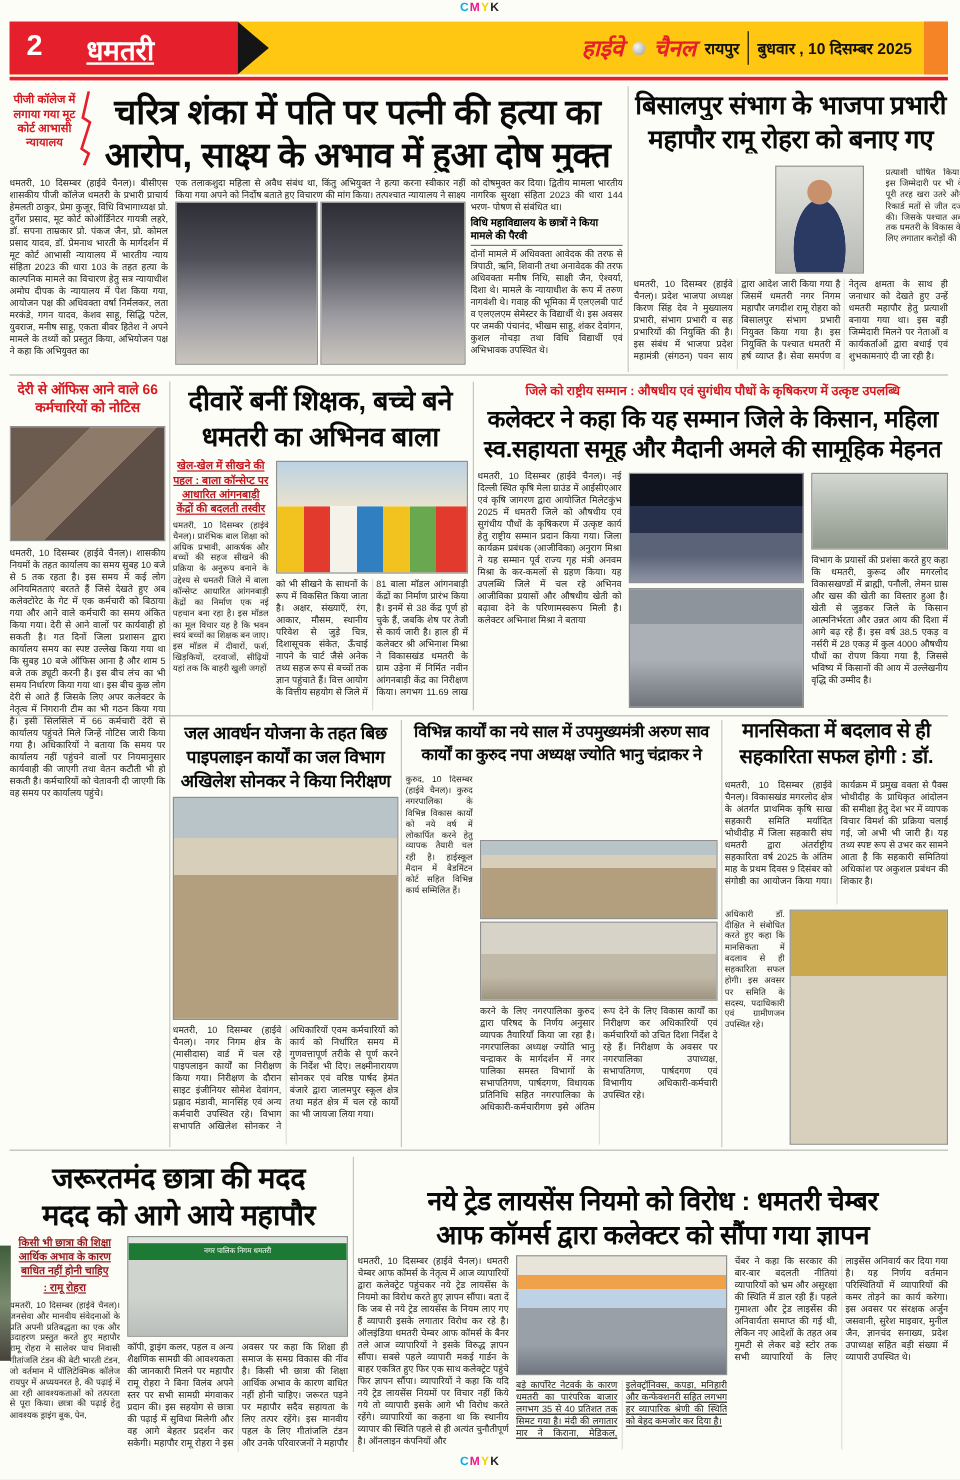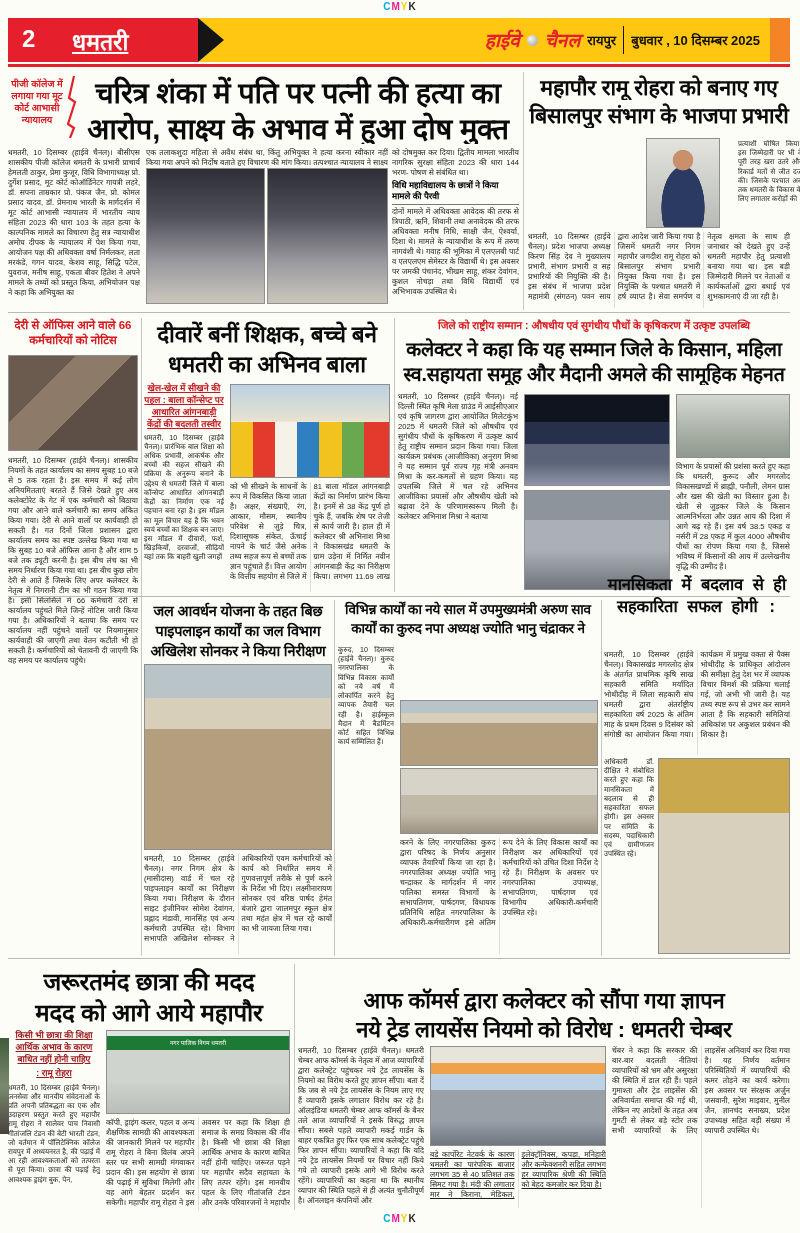--- a/index.html
+++ b/index.html
@@ -77,22 +77,22 @@
   <div class="abs ph ph-conf" style="left:146px;top:168px;width:119px;height:136px;"></div>
   <div class="abs ph ph-conf" style="left:267px;top:168px;width:121px;height:136px;"></div>
   <div class="abs" style="left:392px;top:148px;width:127px;height:160px;overflow:hidden;">
     <div class="bt">को दोषमुक्त कर दिया। द्वितीय मामला भारतीय नागरिक सुरक्षा संहिता 2023 की धारा 144 भरण- पोषण से संबंधित था।</div>
     <div class="caption">विधि महाविद्यालय के छात्रों ने किया मामले की पैरवी</div>
     <div class="bt">दोनों मामले में अधिवक्ता आवेदक की तरफ से त्रिपाठी, ऋनि, शिवानी तथा अनावेदक की तरफ अधिवक्ता मनीष निधि, साक्षी जैन, ऐश्वर्या, दिशा थे। मामले के न्यायाधीश के रूप में तरुण नागवंशी थे। गवाह की भूमिका में एलएलबी पार्ट व एलएलएम सेमेस्टर के विद्यार्थी थे। इस अवसर पर जमकी पंचानंद, भीखम साहू, शंकर देवांगन, कुशल नोचड़ा तथा विधि विद्यार्थी एवं अभिभावक उपस्थित थे।</div>
   </div>
   <div class="vline" style="left:523px;top:72px;height:238px;"></div>
 
   <div class="abs" style="left:528px;top:72px;width:262px;">
+    <div class="hl" style="font-size:21.5px;height:28px;">बिसालपुर संभाग के भाजपा प्रभारी</div>
     <div class="hl" style="font-size:21.5px;height:28px;">महापौर रामू रोहरा को बनाए गए</div>
-    <div class="hl" style="font-size:21.5px;height:28px;">बिसालपुर संभाग के भाजपा प्रभारी</div>
   </div>
   <div class="abs ph ph-portrait" style="left:646px;top:138px;width:74px;height:90px;"></div>
   <div class="abs bt-sm" style="left:726px;top:140px;width:64px;height:88px;margin-left:12px;">प्रत्याशी घोषित किया। इस जिम्मेदारी पर भी वे पूरी तरह खरा उतरे और रिकार्ड मतों से जीत दर्ज की। जिसके पश्चात अब तक धमतरी के विकास के लिए लगातार करोड़ों की</div>
   <div class="abs bt c3" style="left:528px;top:232px;width:262px;height:76px;">धमतरी, 10 दिसम्बर (हाईवे चैनल)। प्रदेश भाजपा अध्यक्ष किरण सिंह देव ने मुख्यालय प्रभारी, संभाग प्रभारी व सह प्रभारियों की नियुक्ति की है। इस संबंध में भाजपा प्रदेश महामंत्री (संगठन) पवन साय द्वारा आदेश जारी किया गया है जिसमें धमतरी नगर निगम महापौर जगदीश रामू रोहरा को बिसालपुर संभाग प्रभारी नियुक्त किया गया है। इस नियुक्ति के पश्चात धमतरी में हर्ष व्याप्त है। सेवा समर्पण व नेतृत्व क्षमता के साथ ही जनाधार को देखते हुए उन्हें धमतरी महापौर हेतु प्रत्याशी बनाया गया था। इस बड़ी जिम्मेदारी मिलने पर नेताओं व कार्यकर्ताओं द्वारा बधाई एवं शुभकामनाएं दी जा रही है।</div>
 
   <div class="hline" style="left:8px;top:312px;width:782px;"></div>
 
   <div class="abs" style="left:8px;top:318px;width:130px;height:638px;overflow:hidden;">
     <div class="red" style="font-size:11.5px;font-weight:800;text-align:center;line-height:1.3;height:34px;overflow:hidden;">देरी से ऑफिस आने वाले 66 कर्मचारियों को नोटिस</div>
     <div class="ph ph-gate" style="width:130px;height:96px;margin-top:3px;"></div>
@@ -143,21 +143,21 @@
   <div class="abs" style="left:338px;top:600px;width:260px;">
     <div class="hl" style="font-size:13.5px;height:19px;">विभिन्न कार्यों का नये साल में उपमुख्यमंत्री अरुण साव करेंगे लोकार्पण:विकास</div>
     <div class="hl" style="font-size:13.5px;height:19px;">कार्यों का कुरुद नपा अध्यक्ष ज्योति भानु चंद्राकर ने किया निरीक्षण</div>
   </div>
   <div class="abs bt-sm" style="left:338px;top:646px;width:56px;height:308px;">कुरुद, 10 दिसम्बर (हाईवे चैनल)। कुरुद नगरपालिका के विभिन्न विकास कार्यों को नये वर्ष में लोकार्पित करने हेतु व्यापक तैयारी चल रही है। हाईस्कूल मैदान में बैडमिंटन कोर्ट सहित विभिन्न कार्य सम्मिलित हैं।</div>
   <div class="abs ph ph-dirt" style="left:400px;top:700px;width:198px;height:66px;"></div>
   <div class="abs ph ph-indoor" style="left:400px;top:768px;width:198px;height:66px;"></div>
   <div class="abs bt c2" style="left:400px;top:838px;width:198px;height:116px;">करने के लिए नगरपालिका कुरुद द्वारा परिषद के निर्णय अनुसार व्यापक तैयारियाँ किया जा रहा है। नगरपालिका अध्यक्ष ज्योति भानु चन्द्राकर के मार्गदर्शन में नगर पालिका समस्त विभागों के सभापतिगण, पार्षदगण, विधायक प्रतिनिधि सहित नगरपालिका के अधिकारी-कर्मचारीगण इसे अंतिम रूप देने के लिए विकास कार्यों का निरीक्षण कर अधिकारियों एवं कर्मचारियों को उचित दिशा निर्देश दे रहे हैं। निरीक्षण के अवसर पर नगरपालिका उपाध्यक्ष, सभापतिगण, पार्षदगण एवं विभागीय अधिकारी-कर्मचारी उपस्थित रहे।</div>
   <div class="vline" style="left:601px;top:600px;height:356px;"></div>
 
-  <div class="abs" style="left:604px;top:572px;width:186px;font-family:Liberation Mono, monospace;">
+  <div class="abs" style="left:604px;top:596px;width:186px;">
     <div class="hl" style="font-size:16.5px;height:22px;">मानसिकता में बदलाव से ही</div>
     <div class="hl" style="font-size:16.5px;height:22px;">सहकारिता सफल होगी : डॉ. दीक्षित</div>
   </div>
   <div class="abs bt c2" style="left:604px;top:650px;width:186px;height:104px;">
     <span>धमतरी, 10 दिसम्बर (हाईवे चैनल)। विकासखंड मगरलोद क्षेत्र के अंतर्गत प्राथमिक कृषि साख सहकारी समिति मर्यादित भोथीदीह में जिला सहकारी संघ धमतरी द्वारा अंतर्राष्ट्रीय सहकारिता वर्ष 2025 के अंतिम माह के प्रथम दिवस 9 दिसंबर को संगोष्ठी का आयोजन किया गया। कार्यक्रम में प्रमुख वक्ता से पैक्स भोथीदीह के प्राधिकृत </span>
     <span>आंदोलन की समीक्षा हेतु देश भर में व्यापक विचार विमर्श की प्रक्रिया चलाई गई, जो अभी भी जारी है। यह तथ्य स्पष्ट रूप से उभर कर सामने आता है कि सहकारी समितियां अधिकांश पर अकुशल प्रबंधन की शिकार है।</span>
   </div>
   <div class="abs bt-sm" style="left:604px;top:758px;width:50px;height:196px;">अधिकारी डॉ. दीक्षित ने संबोधित करते हुए कहा कि मानसिकता में बदलाव से ही सहकारिता सफल होगी। इस अवसर पर समिति के सदस्य, पदाधिकारी एवं ग्रामीणजन उपस्थित रहे।</div>
   <div class="abs ph ph-banner" style="left:658px;top:758px;width:132px;height:196px;"></div>
 
@@ -175,22 +175,22 @@
   <div class="abs ph ph-help" style="left:106px;top:1030px;width:184px;height:84px;">
     <div style="position:absolute;top:5px;left:0;right:0;height:14px;background:#1d7a35;color:#fff;font-size:6px;text-align:center;line-height:14px;overflow:hidden;">नगर पालिक निगम धमतरी</div>
   </div>
   <div class="abs bt c2" style="left:106px;top:1118px;width:184px;height:92px;">
     <span>कॉपी, ड्राइंग कलर, पहल व अन्य शैक्षणिक सामग्री की आवश्यकता की जानकारी मिलने पर महापौर रामू रोहरा ने बिना विलंब अपने स्तर पर सभी सामग्री मंगवाकर प्रदान की। इस सहयोग से छात्रा की पढ़ाई में सुविधा मिलेगी और वह आगे बेहतर प्रदर्शन कर सकेगी। महापौर रामू रोहरा ने इस अवसर पर कहा कि शिक्षा ही समाज के समग्र विकास की </span>
     <span>नींव है। किसी भी छात्रा की शिक्षा आर्थिक अभाव के कारण बाधित नहीं होनी चाहिए। जरूरत पड़ने पर महापौर सदैव सहायता के लिए तत्पर रहेंगे। इस मानवीय पहल के लिए गीतांजलि टंडन और उनके परिवारजनों ने महापौर का आभार व्यक्त करते हुए कहा कि यह सहयोग उनकी बेटी के उज्ज्वल भविष्य के लिए संबल साबित होगा।</span>
   </div>
   <div class="vline" style="left:294px;top:964px;height:246px;"></div>
 
   <div class="abs" style="left:298px;top:984px;width:492px;">
+    <div class="hl" style="font-size:22px;height:29px;">नये ट्रेड लायसेंस नियमो को विरोध : धमतरी चेम्बर</div>
     <div class="hl" style="font-size:22px;height:29px;">आफ कॉमर्स द्वारा कलेक्टर को सौंपा गया ज्ञापन</div>
-    <div class="hl" style="font-size:22px;height:29px;">नये ट्रेड लायसेंस नियमो को विरोध : धमतरी चेम्बर</div>
   </div>
   <div class="abs bt" style="left:298px;top:1046px;width:126px;height:162px;">धमतरी, 10 दिसम्बर (हाईवे चैनल)। धमतरी चेम्बर आफ कॉमर्स के नेतृत्व में आज व्यापारियों द्वारा कलेक्ट्रेट पहुंचकर नये ट्रेड लायसेंस के नियमो का विरोध करते हुए ज्ञापन सौंपा। बता दें कि जब से नये ट्रेड लायसेंस के नियम लाए गए हैं व्यापारी इसके लगातार विरोध कर रहे है। ऑलइंडिया धमतरी चेम्बर आफ कॉमर्स के बैनर तले आज व्यापारियों ने इसके विरुद्ध ज्ञापन सौंपा। सबसे पहले व्यापारी मकई गार्डन के बाहर एकत्रित हुए फिर एक साथ कलेक्ट्रेट पहुंचे फिर ज्ञापन सौंपा। व्यापारियों ने कहा कि यदि नये ट्रेड लायसेंस नियमों पर विचार नहीं किये गये तो व्यापारी इसके आगे भी विरोध करते रहेंगे। व्यापारियों का कहना था कि स्थानीय व्यापार की स्थिति पहले से ही अत्यंत चुनौतीपूर्ण है। ऑनलाइन कंपनियों और</div>
   <div class="abs ph ph-crowd" style="left:430px;top:1046px;width:176px;height:100px;"></div>
   <div class="abs bt c2" style="left:430px;top:1150px;width:176px;height:58px;text-decoration:underline;">बड़े कार्पोरेट नेटवर्क के कारण धमतरी का पारंपरिक बाजार लगभग 35 से 40 प्रतिशत तक सिमट गया है। मंदी की लगातार मार ने किराना, मेडिकल, इलेक्ट्रॉनिक्स, कपड़ा, मनिहारी और कन्फेक्शनरी सहित लगभग हर व्यापारिक श्रेणी की स्थिति को बेहद कमजोर कर दिया है।</div>
   <div class="abs bt c2" style="left:612px;top:1046px;width:178px;height:162px;">चेंबर ने कहा कि सरकार की बार-बार बदलती नीतियां व्यापारियों को भ्रम और असुरक्षा की स्थिति में डाल रही हैं। पहले गुमाश्ता और ट्रेड लाइसेंस की अनिवार्यता समाप्त की गई थी, लेकिन नए आदेशों के तहत अब गुमटी से लेकर बड़े स्टोर तक सभी व्यापारियों के लिए लाइसेंस अनिवार्य कर दिया गया है। यह निर्णय वर्तमान परिस्थितियों में व्यापारियों की कमर तोड़ने का कार्य करेगा। इस अवसर पर संरक्षक अर्जुन जसवानी, सुरेश माइवार, मुनील जैन, ज्ञानचंद सनाख्य, प्रदेश उपाध्यक्ष सहित बड़ी संख्या में व्यापारी उपस्थित थे।</div>
 
   <div class="abs" style="left:0;top:1038px;width:9px;height:96px;background:linear-gradient(180deg,#3f5d3a,#7a8a6f 50%,#47423c);"></div>
 
   <div class="abs cmyk" style="top:1213px;left:0;">
     <span style="color:#00aeef">C</span><span style="color:#ec1c8d">M</span><span style="color:#f7d000">Y</span><span style="color:#231f20">K</span>

